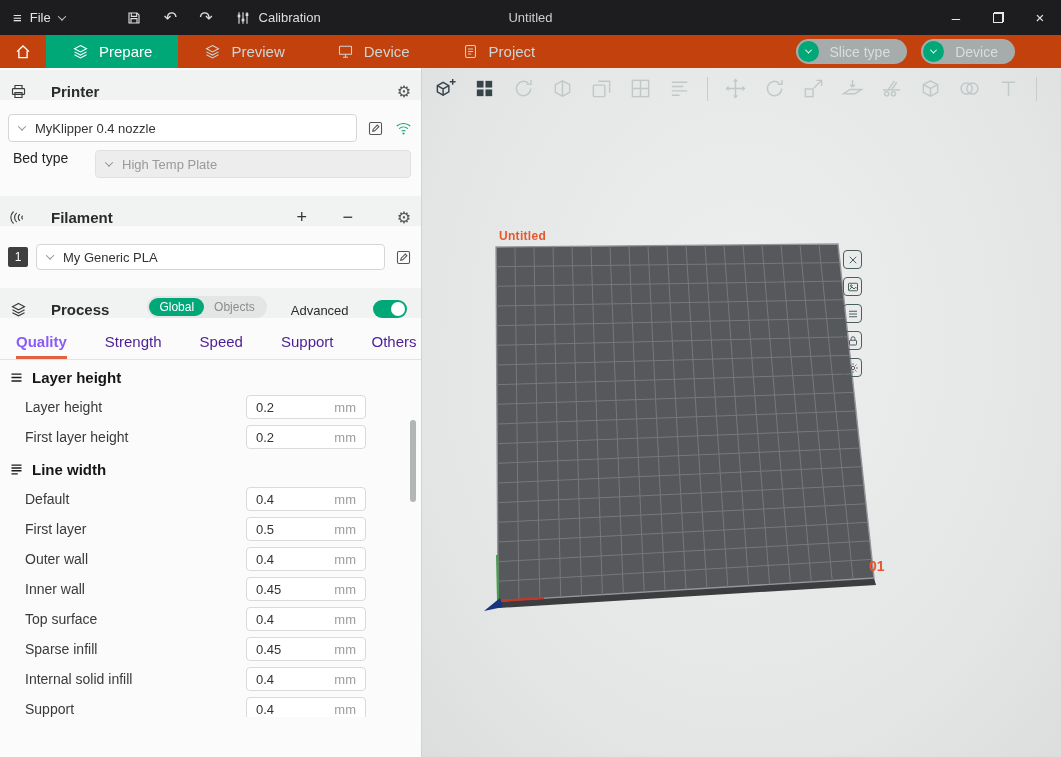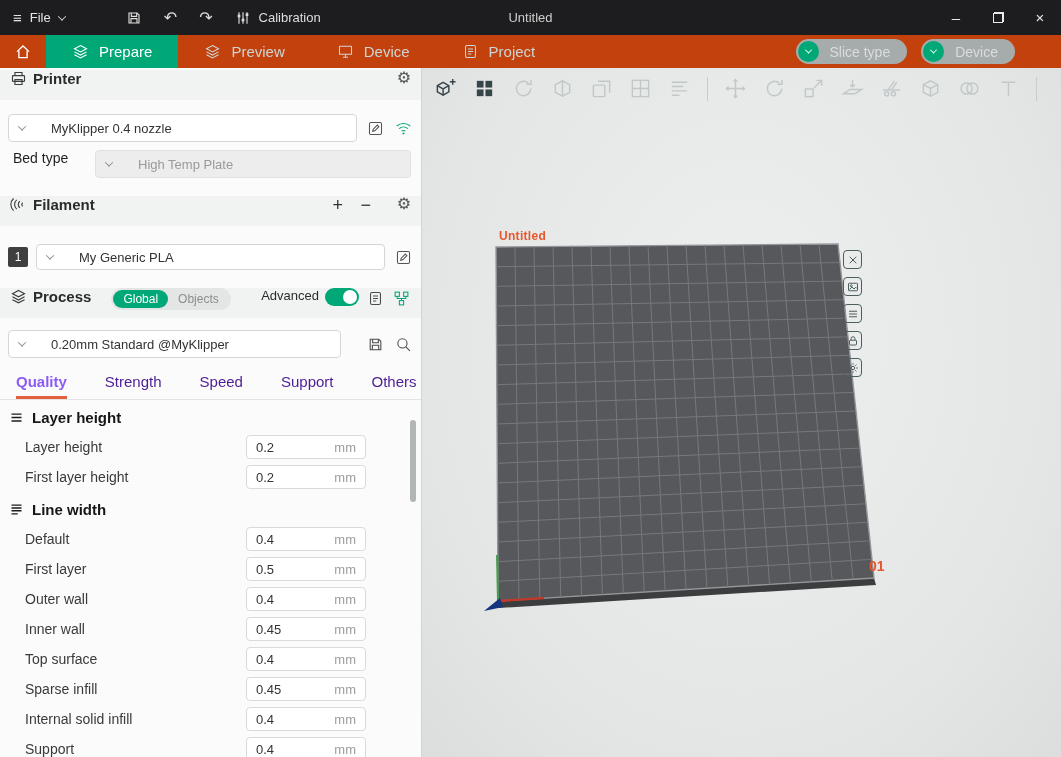--- a/index.html
+++ b/index.html
@@ -40,28 +40,28 @@
   .action-btn .albl{color:#d9dddd;font-size:14px;padding:0 17px 0 11px;white-space:nowrap}
   .action-btn.slice{margin-right:14px}
   .action-btn.print{margin-right:46px}
 
   
   .main{display:flex;height:689px}
   .sidebar{width:422px;background:#fbfbfb;border-right:1px solid #d2d4d4;position:relative;flex:none;overflow:hidden}
   .viewport{flex:1;position:relative;background:radial-gradient(ellipse at 50% 40%,#eef0f0 0%,#e4e6e6 70%,#dcdede 100%)}
 
   
-  .sec-head{height:30px;margin-top:2px;background:#f1f2f2;display:flex;align-items:flex-start;padding:0 10px;gap:6px}
+  .sec-head{height:30px;margin-top:2px;background:#f1f2f2;display:flex;align-items:flex-end;padding:0 10px;gap:24px}
   .sec-title{font-size:15px;font-weight:bold;color:#2b2b2b}
   .sicon{width:17px;height:17px;stroke:#3c3c3c;fill:none;stroke-width:1.6;flex:none}
   .right{margin-left:auto}
   .gear{color:#555;font-size:16px;line-height:1}
   .pm{font-size:18px;color:#333;width:22px;text-align:center;line-height:1}
   .combo-row{display:flex;align-items:center;margin:14px 8px 0;gap:8px}
-  .combo{flex:1;height:28px;background:#fff;border:1px solid #d5d7d7;border-radius:4px;display:flex;align-items:center;gap:26px;padding:0 10px;font-size:13px;color:#333;min-width:0}
+  .combo{flex:1;height:28px;background:#fff;border:1px solid #d5d7d7;border-radius:4px;display:flex;align-items:center;gap:10px;padding:0 10px;font-size:13px;color:#333;min-width:0}
   .combo .chev{flex:none}
   .combo-text{white-space:nowrap;overflow:hidden}
   .combo.disabled{background:#ededed;border-color:#e1e1e1;color:#9a9a9a}
   .mini-btn{width:20px;height:20px;display:flex;align-items:center;justify-content:center;color:#555;flex:none}
   .mini-btn .ic{width:17px;height:17px;stroke:currentColor;fill:none;stroke-width:1.5}
   .mini-btn.teal{color:var(--accent)}
   .bed-row{display:flex;margin:8px 10px 0 13px;gap:12px}
   .bed-label{font-size:14px;color:#1f1f1f;width:70px;flex:none}
   .fil-head{margin-top:18px}
   .fil-row{margin-top:18px}
@@ -406,36 +406,20 @@
               <use href="#sym-doc"></use>
             </svg>
           </span>
         <span class="mini-btn teal">
             <svg class="ic" viewBox="0 0 24 24">
               <use href="#sym-flow"></use>
             </svg>
           </span>
       </div>
 
-      <div class="combo-row proc-row">
-        <div class="combo">
-          <span class="chev gray"></span>
-          <span class="combo-text">0.20mm Standard @MyKlipper</span>
-        </div>
-        <span class="mini-btn" style="color:#4a4a4a">
-            <svg class="ic" viewBox="0 0 24 24">
-              <use href="#sym-floppy"></use>
-            </svg>
-          </span>
-        <span class="mini-btn" style="color:#4a4a4a">
-            <svg class="ic" viewBox="0 0 24 24">
-              <use href="#sym-search"></use>
-            </svg>
-          </span>
-      </div>
 
       <div class="param-tabs">
         <span class="ptab active">Quality</span>
         <span class="ptab">Strength</span>
         <span class="ptab">Speed</span>
         <span class="ptab">Support</span>
         <span class="ptab">Others</span>
       </div>
 
       <div class="settings">

